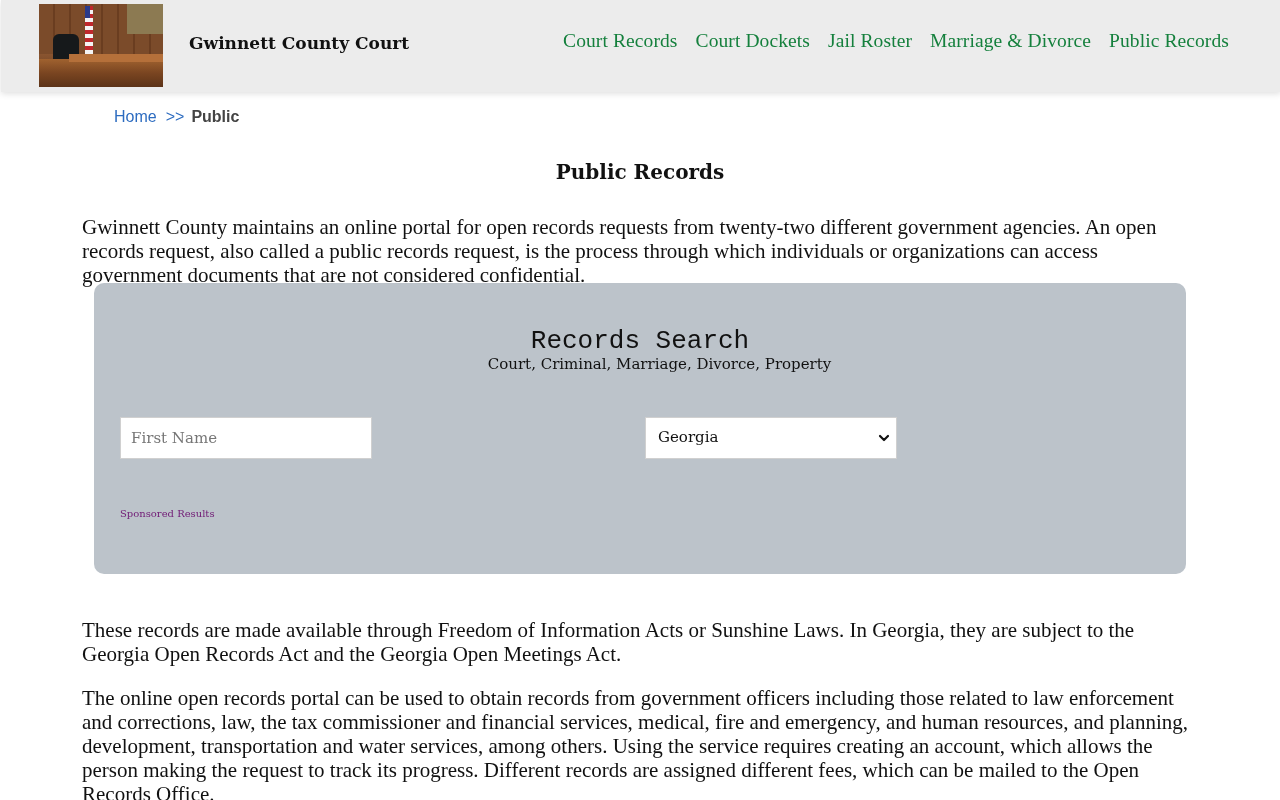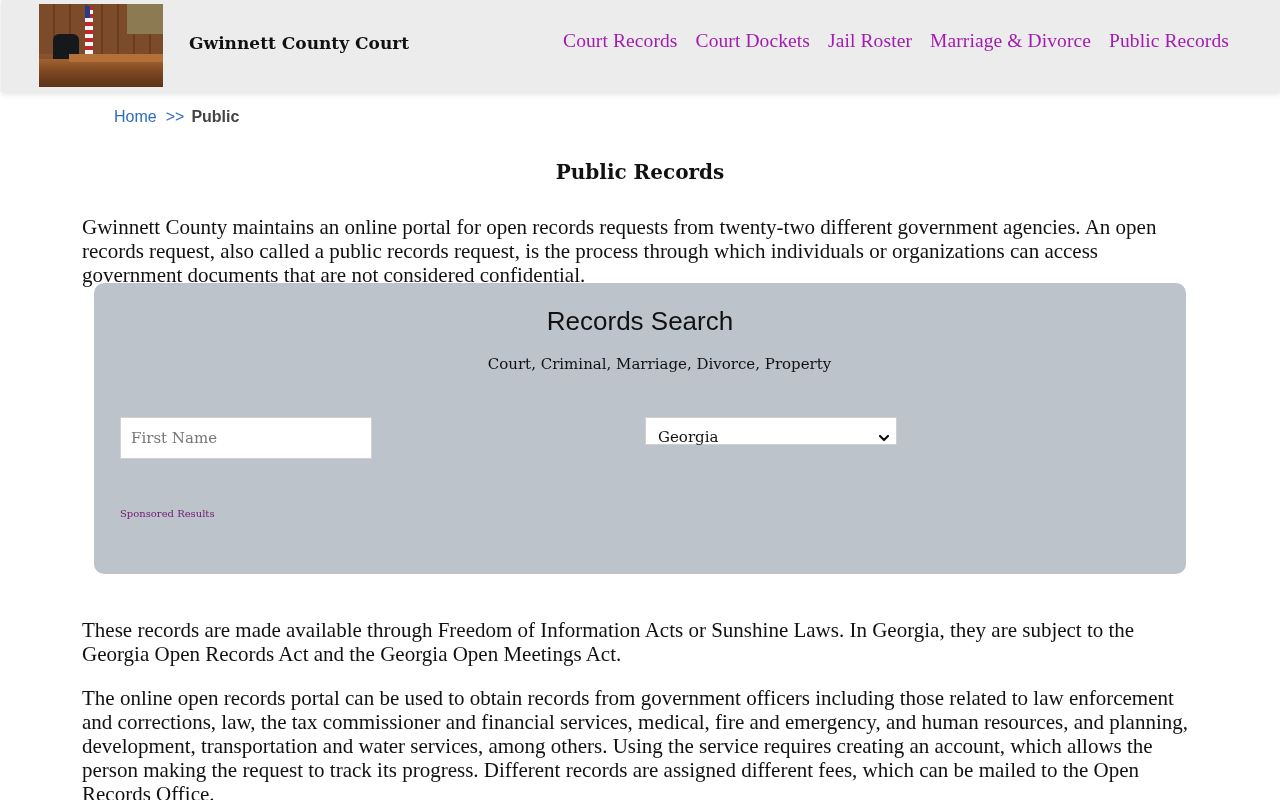--- a/index.html
+++ b/index.html
@@ -27,21 +27,21 @@
       background: linear-gradient(180deg, #a0622f 0%, #7a4521 50%, #5c3318 100%); }
     .logo .benchtop { position:absolute; left:30px; top:50px; width:94px; height:8px; background:#b5703a; }
 
     .site-title {
       position: absolute; left: 188px; top: 33px;
       font-size: 17px; font-weight: bold; color: #111;
       font-family: "DejaVu Serif", serif;
     }
     .nav { position: absolute; right: 52px; top: 30px; display: flex; gap: 18px; }
     .nav a {
-      font-family: "Liberation Serif", serif; font-size: 19.5px; color: #a21caf;
+      font-family: "Liberation Serif", serif; font-size: 19.5px; color: #15803d;
       text-decoration: none; font-weight: 500; letter-spacing: 0.1px;
     }
 
     .breadcrumb {
       position: absolute; left: 114px; top: 108px;
       font-family: Liberation Sans, sans-serif; font-size: 16px;
     }
     .breadcrumb .home { color: #2d6cc0; text-decoration: none; }
     .breadcrumb .sep { color: #2d6cc0; margin: 0 7px 0 9px; }
     .breadcrumb .current { color: #444; font-weight: bold; }
@@ -57,38 +57,38 @@
     }
     .p1 { top: 215px; }
     .p2 { top: 618px; }
     .p3 { top: 686px; }
 
     .search-box {
       position: absolute; left: 94px; top: 283px; width: 1092px; height: 291px;
       background: #bcc3ca; border-radius: 10px;
     }
     .search-title {
-      position: absolute; left: 0; top: 23px; width: 100%; text-align: center;
-      font-family: Liberation Sans, sans-serif; font-size: 26px; color: #111; font-weight: normal;
+      position: absolute; left: 0; top: 43px; width: 100%; text-align: center;
+      font-family: Liberation Mono, monospace; font-size: 26px; color: #111; font-weight: normal;
     }
     .search-sub {
       position: absolute; left: 0; top: 72px; width: 100%; text-align: center;
       font-family: "DejaVu Serif", serif; font-size: 15px; color: #111; padding-left: 39px;
     }
     .field {
       position: absolute; top: 134px; width: 252px; height: 42px;
       background: #fff; border: 1px solid #d0d0d0;
       font-family: "DejaVu Serif", serif; font-size: 15px; color: #111;
       padding: 4px 10px; outline: none;
     }
     .field::placeholder { color: #767676; }
     .f1 { left: 26px; }
     .f2 { left: 289px; }
     .select-wrap {
-      position: absolute; left: 551px; top: 134px; width: 252px; height: 28px;
+      position: absolute; left: 551px; top: 134px; width: 252px; height: 42px;
       background: #fff; border: 1px solid #d0d0d0;
     }
     .select-wrap .val {
       position: absolute; left: 12px; top: 10px;
       font-family: "DejaVu Serif", serif; font-size: 15px; color: #111;
     }
     .select-wrap .chev {
       position: absolute; right: 6px; top: 14px; width: 12px; height: 12px;
     }
     .search-btn {

